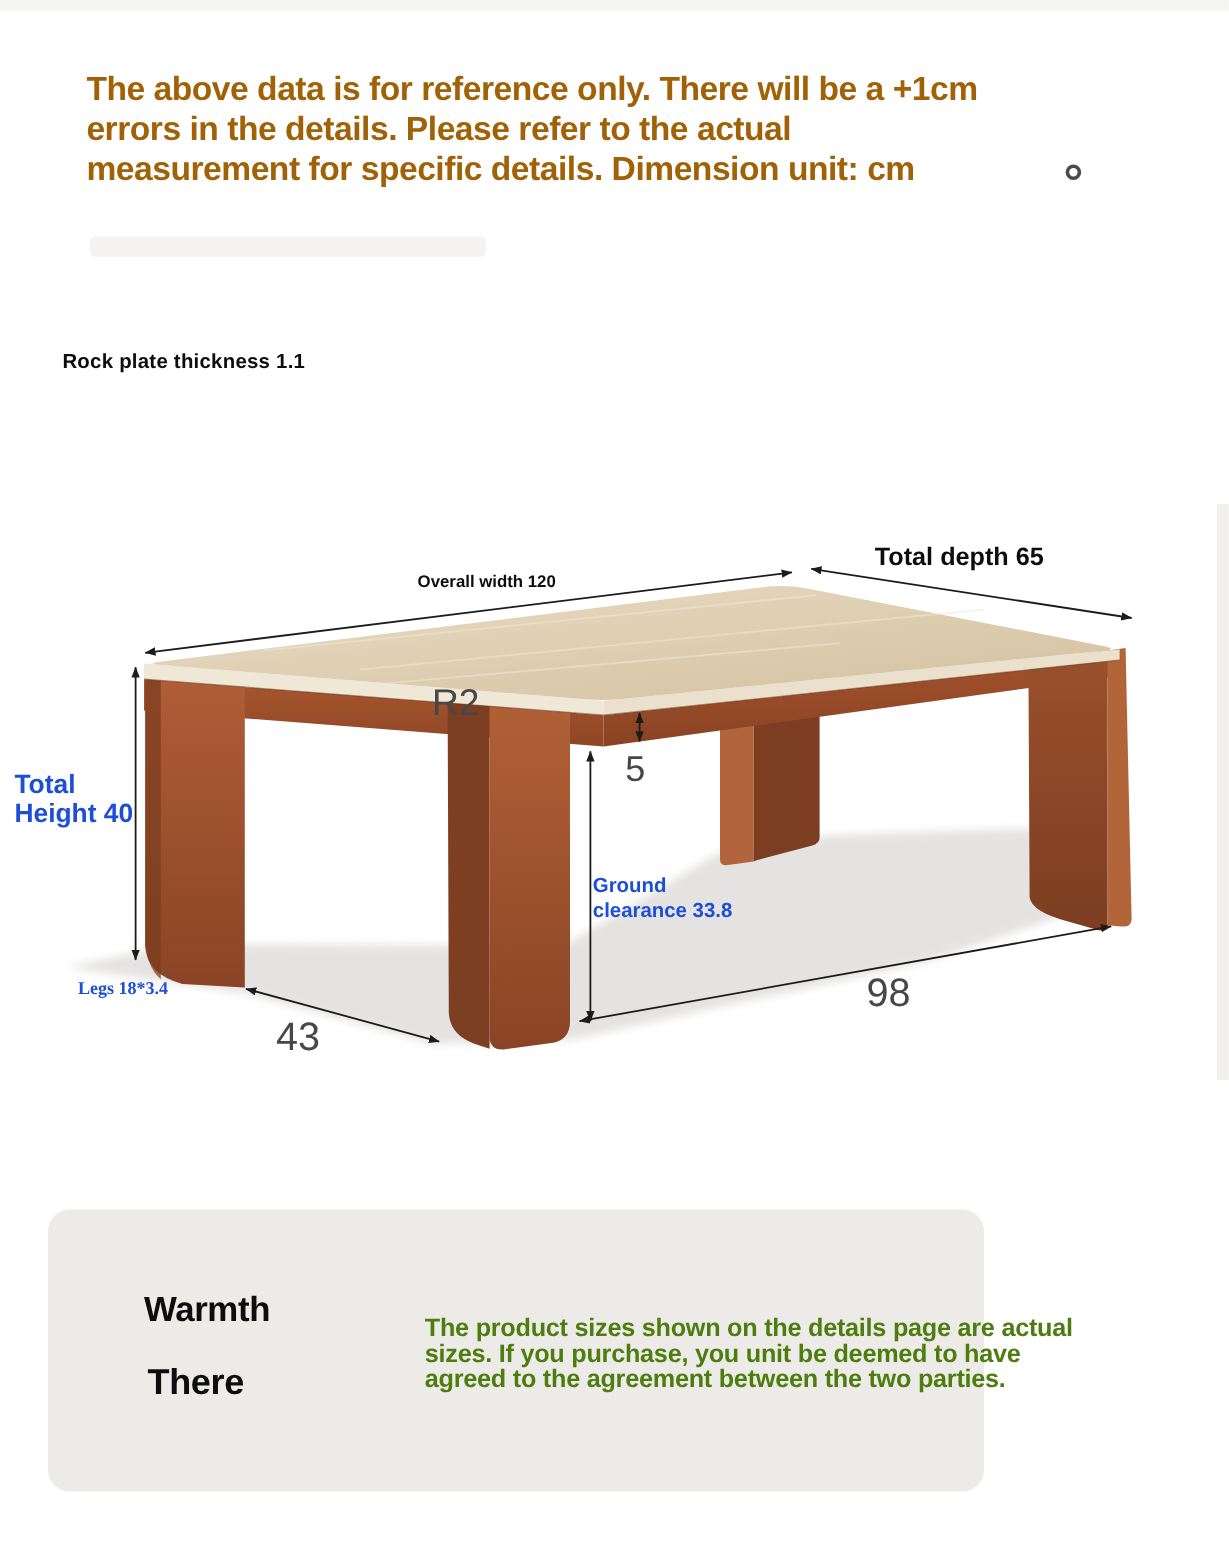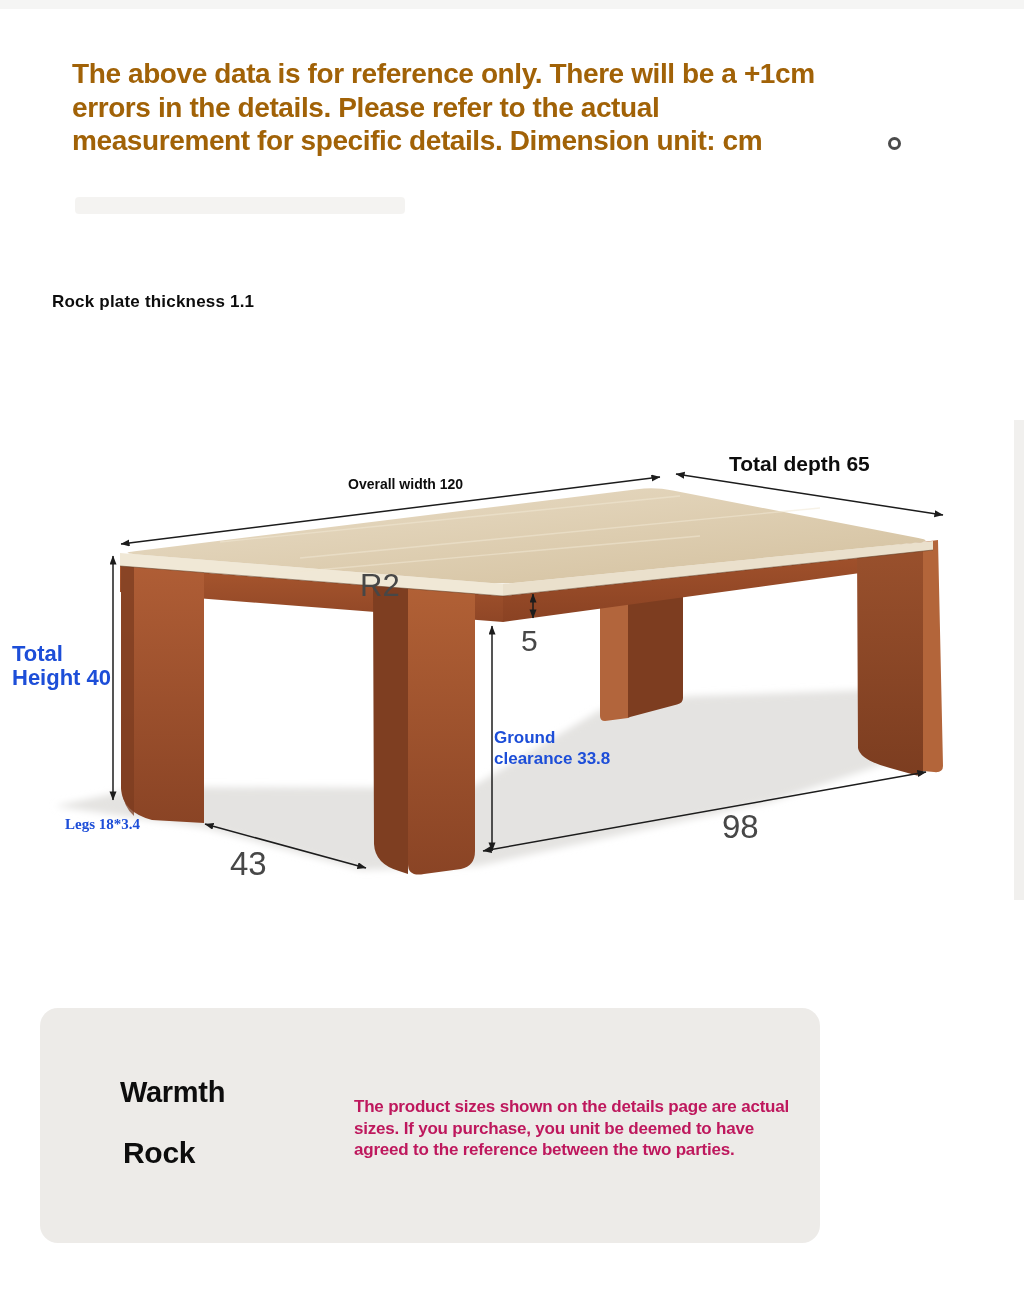--- a/index.html
+++ b/index.html
@@ -51,22 +51,22 @@
   .hint-title-1 {
     position: absolute; left: 80px; top: 68px;
     font-size: 29px; font-weight: bold; letter-spacing: -0.3px;
   }
   .hint-title-2 {
     position: absolute; left: 83px; top: 128px;
     font-size: 30px; font-weight: bold; letter-spacing: -0.3px;
   }
   .hint-body {
     position: absolute; left: 314px; top: 88px; width: 540px;
-    font-size: 17px; font-weight: bold; line-height: 21.5px;
-    letter-spacing: -0.2px; color: #be185d;
+    font-size: 21px; font-weight: bold; line-height: 21.5px;
+    letter-spacing: -0.2px; color: #4d7c0f;
   }
   svg text { font-family: "Liberation Sans", "DejaVu Sans", sans-serif; }
   .svg-label-sm { font-size: 14px; font-weight: bold; fill: #0d0d0d; }
   .svg-label-lg { font-size: 21px; font-weight: bold; fill: #0d0d0d; }
   .svg-num { fill: #474747; }
 </style>
 </head>
 <body>
 
 <div class="artifact-top"></div>
@@ -171,19 +171,19 @@
   <text class="svg-num" x="230" y="445" font-size="33" fill="#4f4f4f">43</text>
   <text class="svg-num" x="722" y="408" font-size="33" fill="#4f4f4f">98</text>
 </svg>
 
 <div class="dim-label total-height-label">Total Height 40</div>
 <div class="dim-label ground-clearance-label">Ground clearance 33.8</div>
 <div class="dim-label legs-label">Legs 18*3.4</div>
 
 <section class="hint-card">
   <div class="hint-title-1">Warmth</div>
-  <div class="hint-title-2">Rock</div>
+  <div class="hint-title-2">There</div>
   <div class="hint-body">
     <div>The product sizes shown on the details page are actual</div>
     <div>sizes. If you purchase, you unit be deemed to have</div>
-    <div>agreed to the reference between the two parties.</div>
+    <div>agreed to the agreement between the two parties.</div>
   </div>
 </section>
 
 </body></html>

